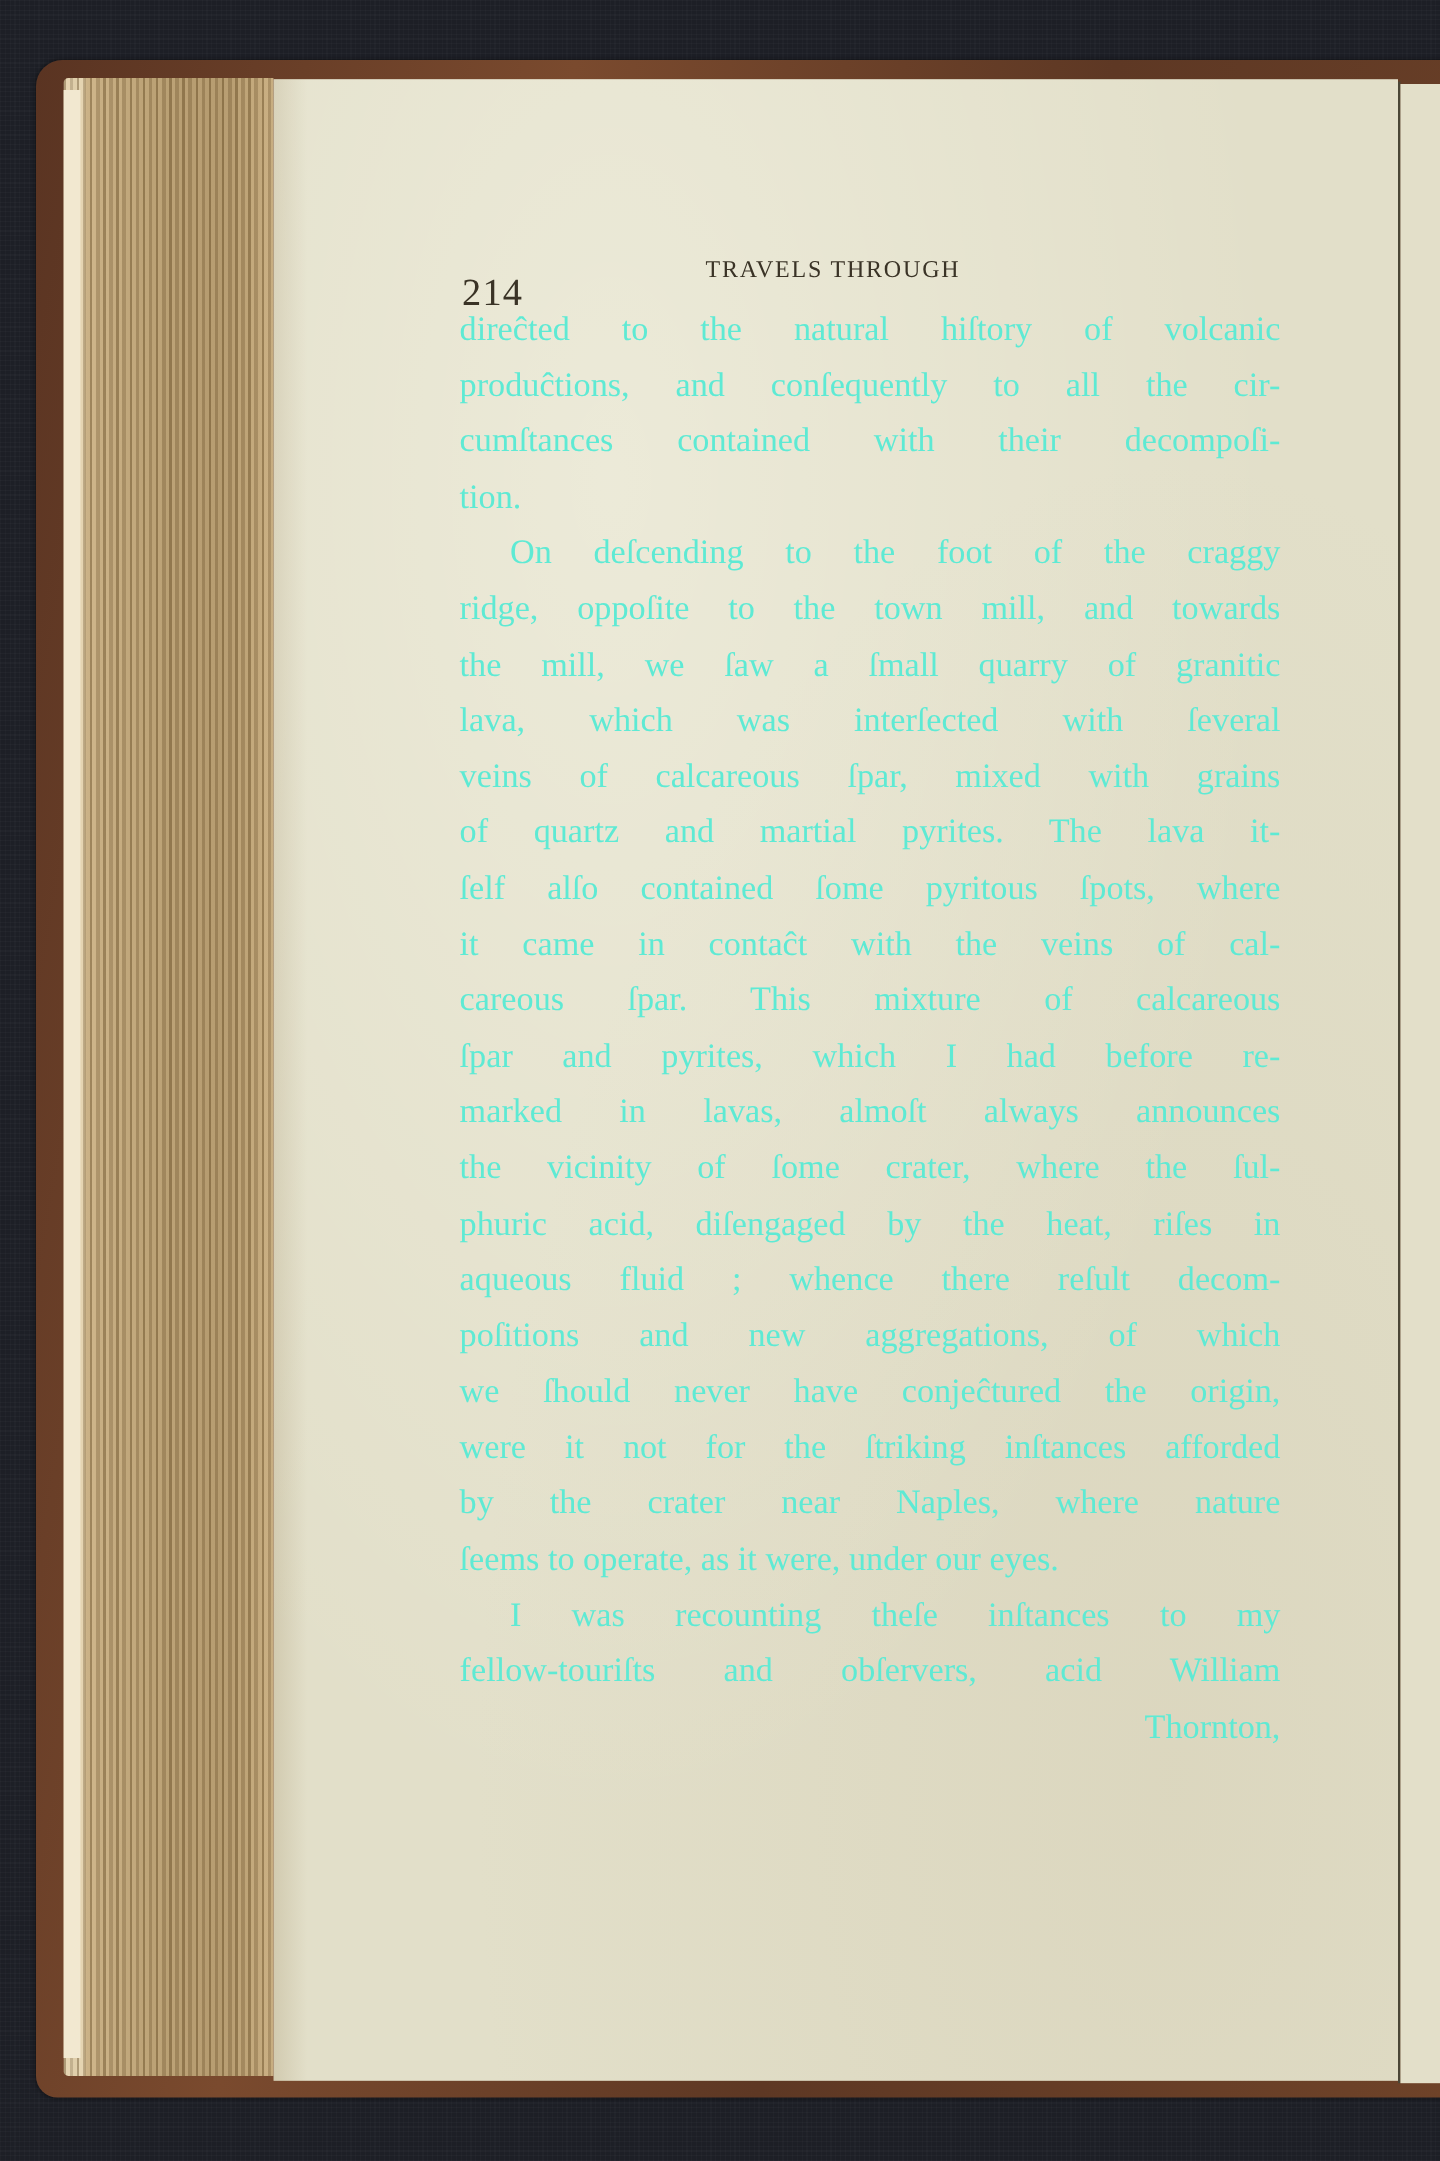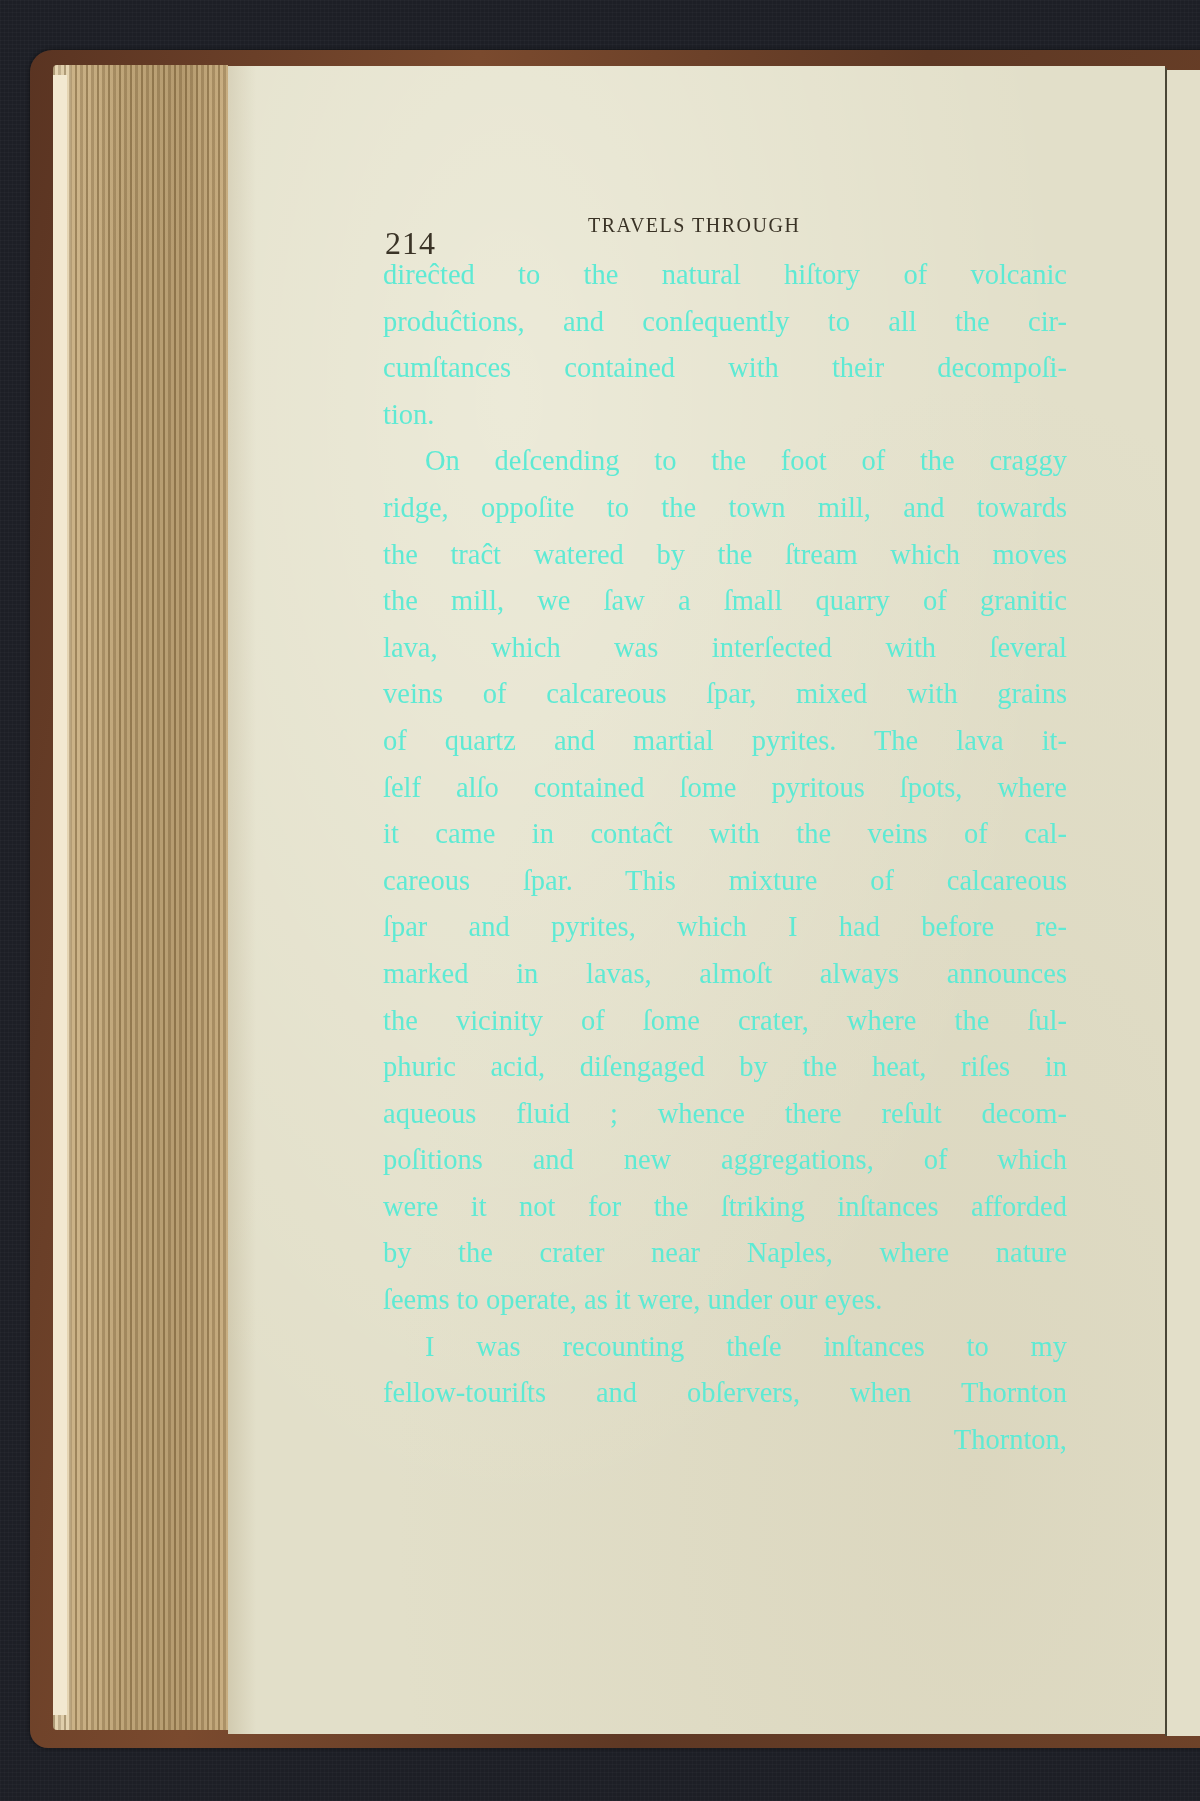--- a/index.html
+++ b/index.html
@@ -85,35 +85,35 @@
 
 <div class="text-block">
 
   <div class="line">direĉted to the natural hiſtory of volcanic</div>
   <div class="line">produĉtions, and conſequently to all the cir-</div>
   <div class="line">cumſtances contained with their decompoſi-</div>
   <div class="line last">tion.</div>
 
   <div class="line indent">On deſcending to the foot of the craggy</div>
   <div class="line">ridge, oppoſite to the town mill, and towards</div>
-  <div class="line">the traĉt watered by the ſtream which moves</div>
   <div class="line">the mill, we ſaw a ſmall quarry of granitic</div>
   <div class="line">lava, which was interſected with ſeveral</div>
   <div class="line">veins of calcareous ſpar, mixed with grains</div>
   <div class="line">of quartz and martial pyrites.  The lava it-</div>
   <div class="line">ſelf alſo contained ſome pyritous ſpots, where</div>
   <div class="line">it came in contaĉt with the veins of cal-</div>
   <div class="line">careous ſpar.  This mixture of calcareous</div>
   <div class="line">ſpar and pyrites, which I had before re-</div>
   <div class="line">marked in lavas, almoſt always announces</div>
   <div class="line">the vicinity of ſome crater, where the ſul-</div>
   <div class="line">phuric acid, diſengaged by the heat, riſes in</div>
   <div class="line">aqueous fluid ; whence there reſult decom-</div>
   <div class="line">poſitions and new aggregations, of which</div>
+  <div class="line">we ſhould never have conjeĉtured the origin,</div>
   <div class="line">were it not for the ſtriking inſtances afforded</div>
   <div class="line">by the crater near Naples, where nature</div>
   <div class="line last">ſeems to operate, as it were, under our eyes.</div>
 
   <div class="line indent">I was recounting theſe inſtances to my</div>
-  <div class="line">fellow-touriſts and obſervers, when Thornton</div>
+  <div class="line">fellow-touriſts and obſervers, acid William</div>
 
   <div class="line right">Thornton,</div>
 </div>
 
 </body></html>

